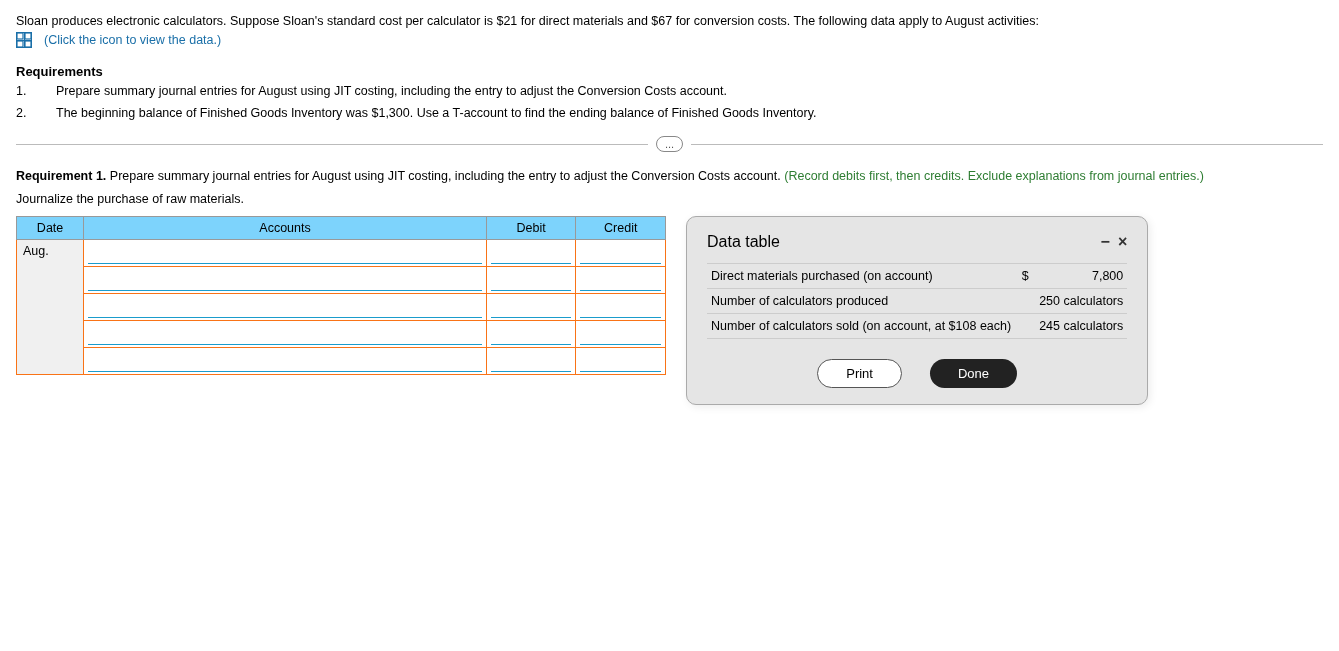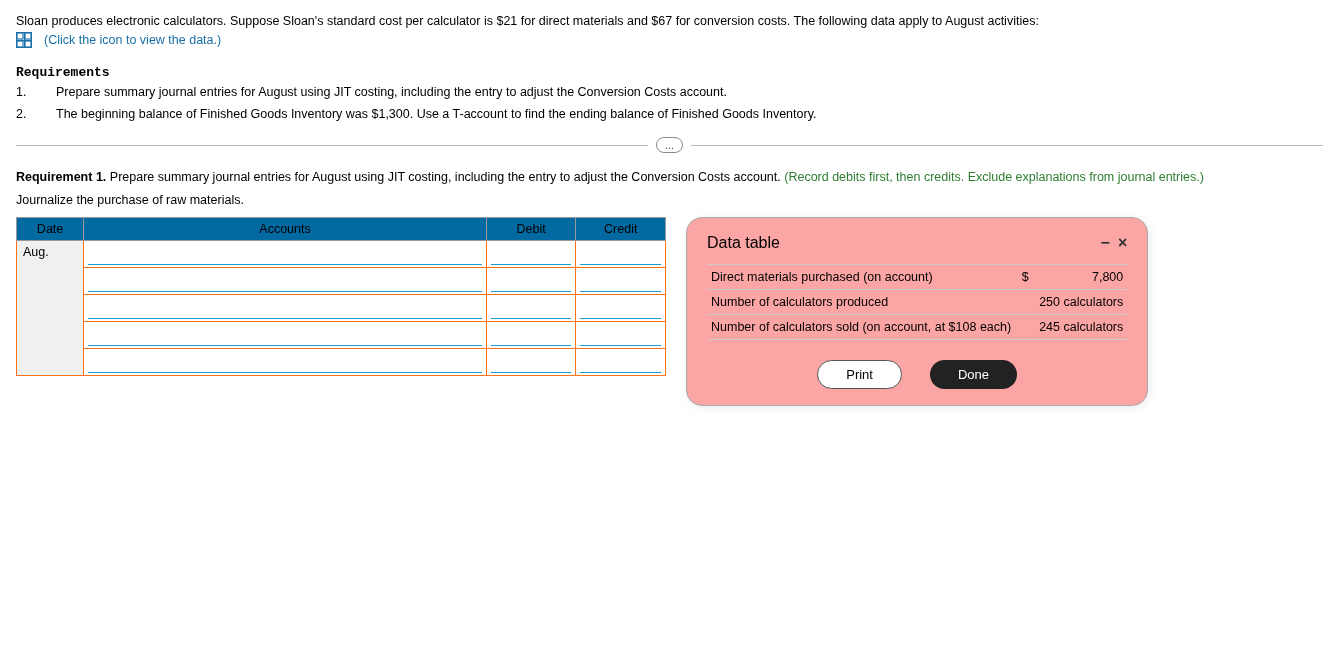--- a/index.html
+++ b/index.html
@@ -43,21 +43,20 @@
     .grid-icon::after {
       width: 100%;
       height: 1px;
       top: 50%;
     }
     .requirements {
       margin: 10px 0 8px 0;
     }
     .requirements strong {
       font-size: 13px;
-      font-family: Liberation Mono, monospace;
     }
     .req-item {
       display: flex;
       margin: 3px 0;
       font-size: 12.5px;
       line-height: 1.5;
     }
     .req-num {
       min-width: 40px;
       font-weight: normal;
@@ -99,21 +98,21 @@
       gap: 20px;
       align-items: flex-start;
     }
     
     .journal-table {
       border-collapse: collapse;
       font-size: 12.5px;
       min-width: 650px;
     }
     .journal-table th {
-      background: #0369a1;
+      background: #7dd3fc;
       border: 1px solid #999;
       padding: 4px 8px;
       text-align: center;
       font-weight: normal;
     }
     .journal-table th.date-col { width: 60px; }
     .journal-table th.accounts-col { width: 360px; }
     .journal-table th.debit-col { width: 80px; }
     .journal-table th.credit-col { width: 80px; }
     .journal-table td {
@@ -135,22 +134,22 @@
       padding: 2px 2px;
       font-size: 12px;
       height: 22px;
     }
     .row-group td {
       vertical-align: middle;
     }
     
     .data-table-popup {
       border: 1.5px solid #aaa;
-      border-radius: 16px;
-      background: #fca5a5;
+      border-radius: 10px;
+      background: #e5e5e5;
       padding: 16px 20px 16px 20px;
       min-width: 420px;
       max-width: 480px;
       position: relative;
       box-shadow: 2px 2px 8px rgba(0,0,0,0.08);
     }
     .popup-header {
       display: flex;
       justify-content: space-between;
       align-items: center;

